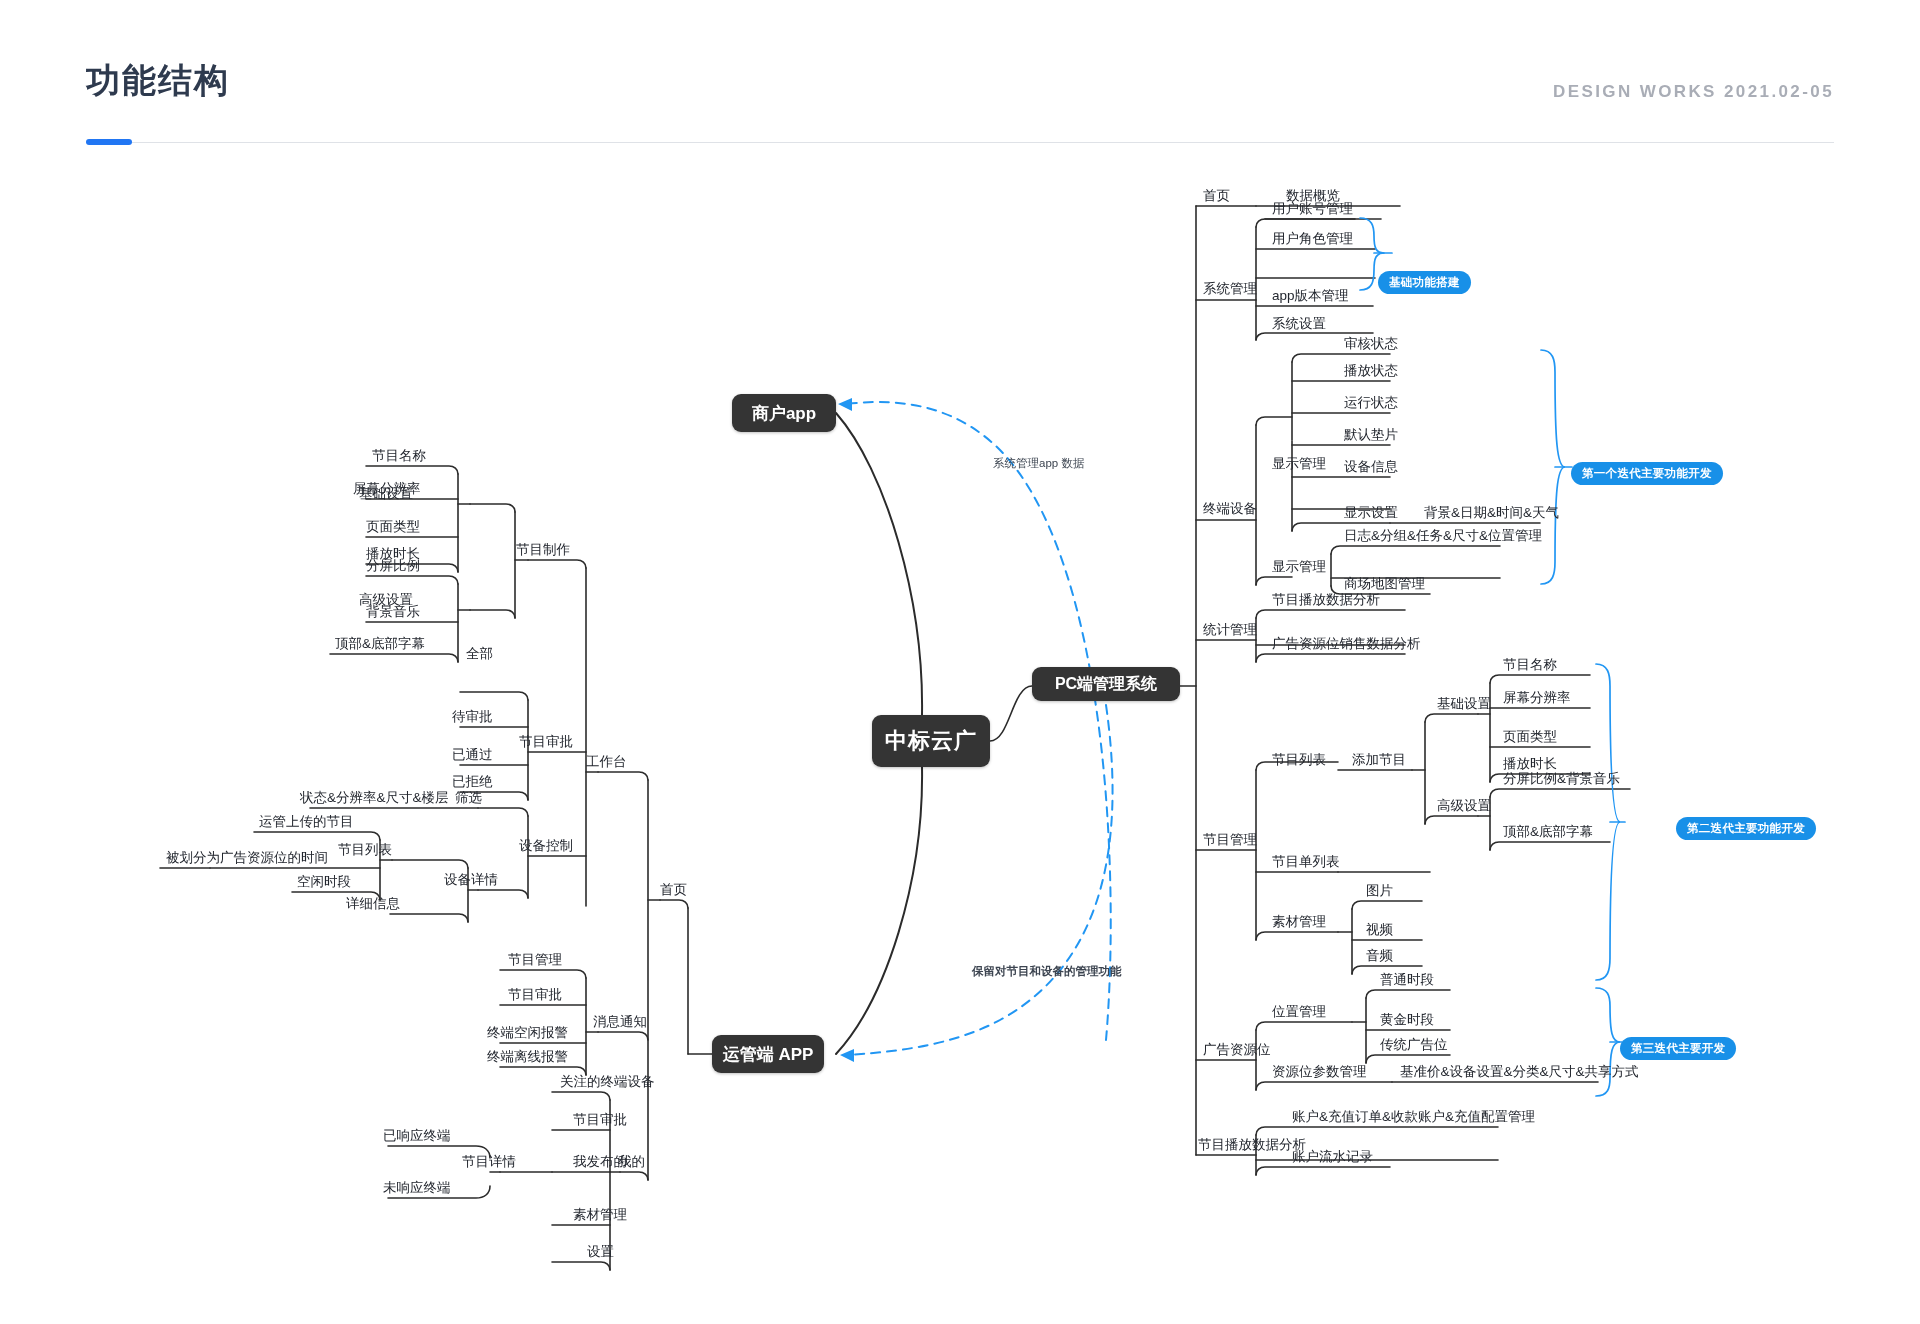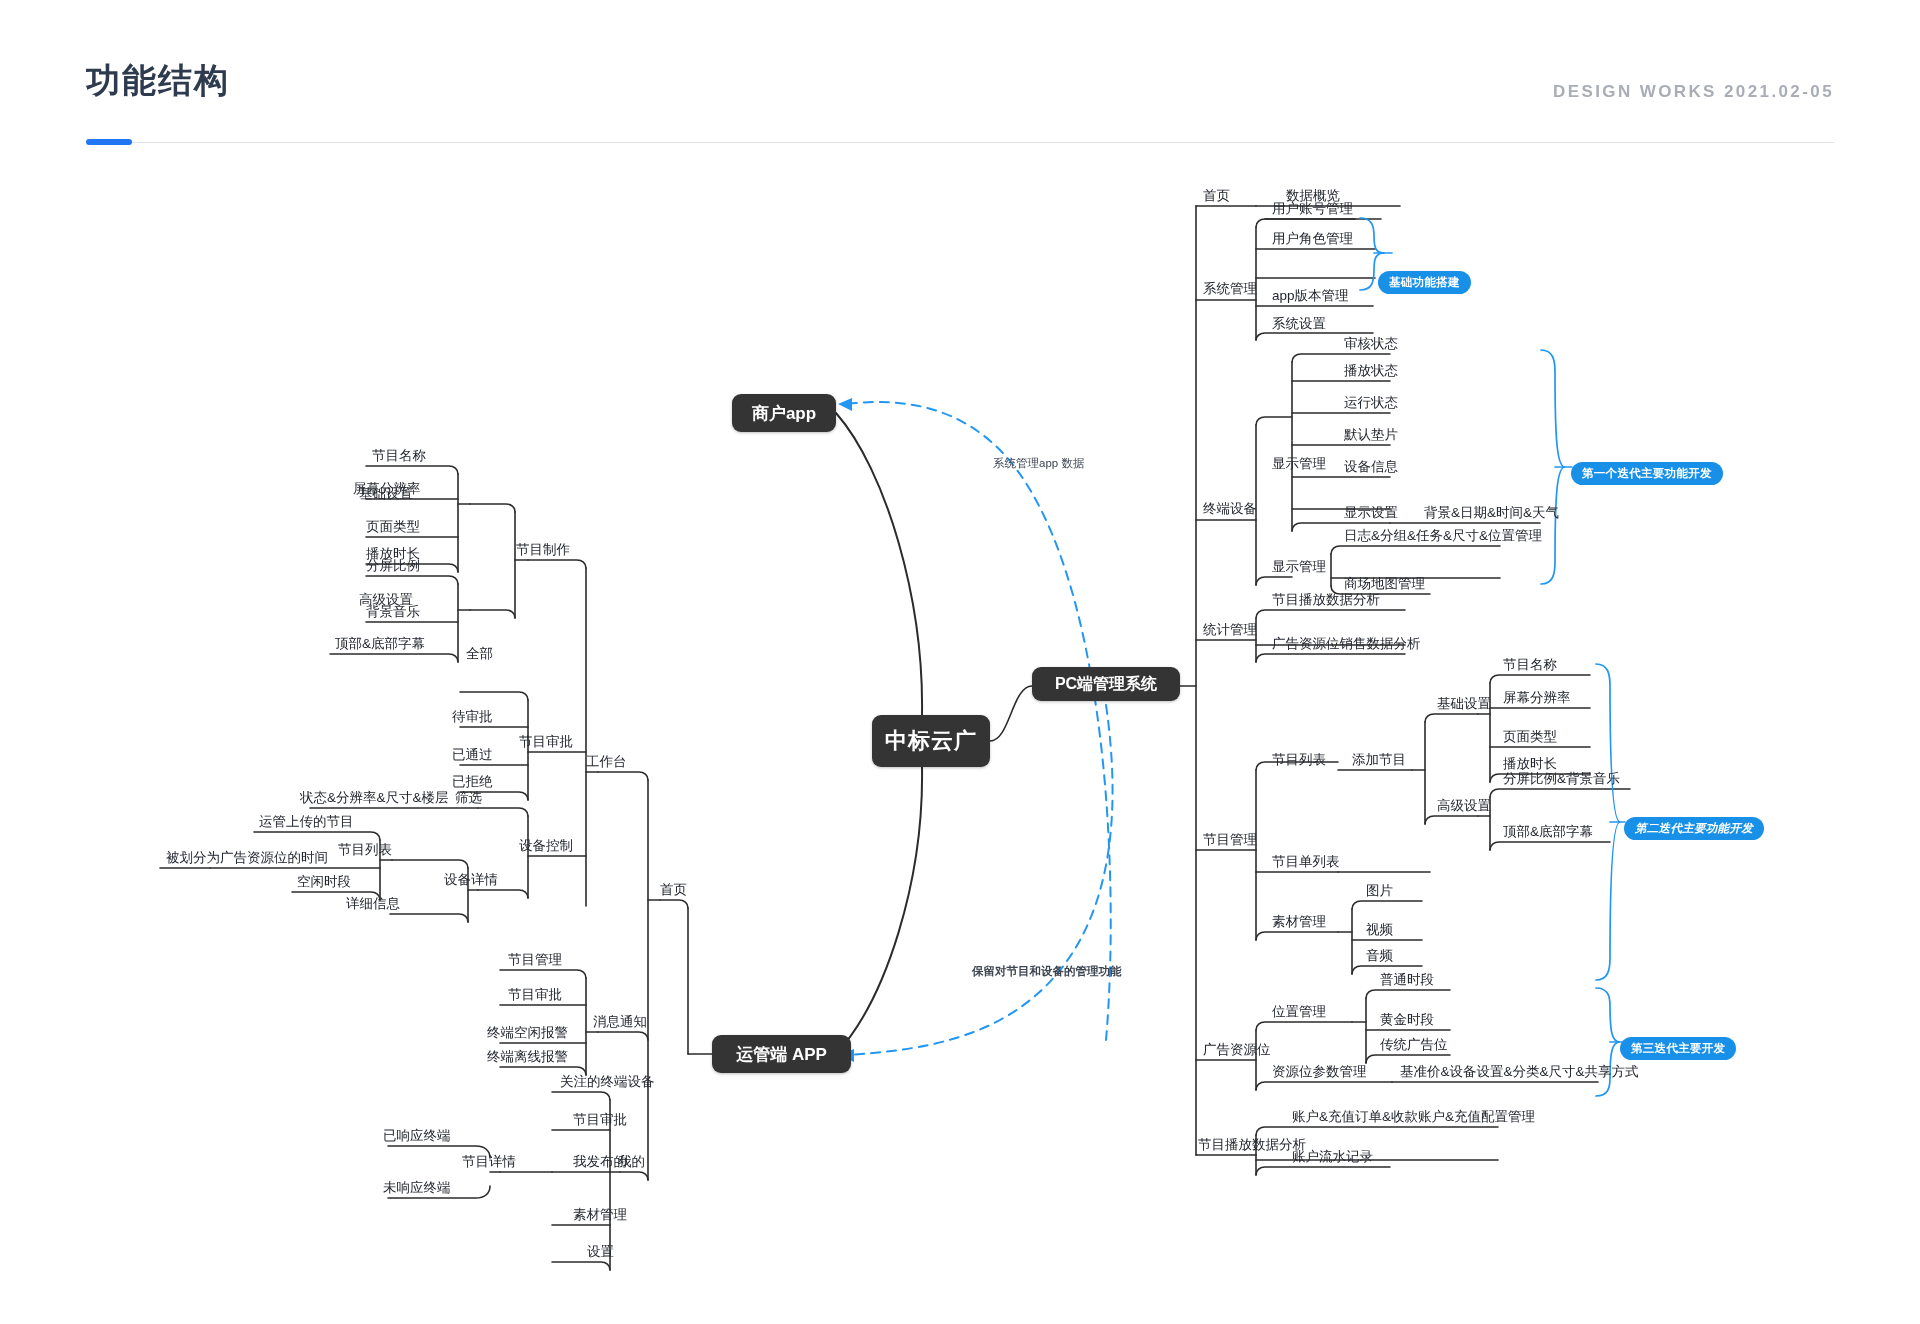--- a/index.html
+++ b/index.html
@@ -18,30 +18,30 @@
 
   
   .lbl{position:absolute;font-size:13.5px;line-height:16px;color:#22262e;white-space:nowrap;}
 
   
   .dark-node{position:absolute;background:#343434;color:#ffffff;border-radius:9px;
              display:flex;align-items:center;justify-content:center;white-space:nowrap;
              box-shadow:0 1px 3px rgba(0,0,0,.25);}
   #node-root{left:872px;top:715px;width:118px;height:52px;font-size:22px;font-weight:bold;letter-spacing:1px;}
   #node-merchant-app{left:732px;top:394px;width:104px;height:38px;font-size:17px;font-weight:bold;}
-  #node-ops-app{left:712px;top:1035px;width:139px;height:38px;font-size:17px;font-weight:bold;}
+  #node-ops-app{left:712px;top:1035px;width:112px;height:38px;font-size:17px;font-weight:bold;}
   #node-pc-system{left:1032px;top:667px;width:148px;height:34px;font-size:16px;font-weight:bold;}
 
   
   .pill{position:absolute;background:#1890e8;color:#ffffff;border-radius:13px;
         height:23px;display:flex;align-items:center;justify-content:center;
         padding:0 11px;font-size:11.5px;white-space:nowrap;font-weight:600;letter-spacing:.3px;}
   #pill-1{left:1378px;top:271px;}
   #pill-2{left:1571px;top:462px;}
-  #pill-3{left:1624px;top:817px;font-style:italic;}
+  #pill-3{left:1676px;top:817px;}
   #pill-4{left:1620px;top:1037px;}
 
   
   .dash-lbl{position:absolute;font-size:11.5px;color:#3c4450;white-space:nowrap;}
   #dash-lbl-top{left:993px;top:456px;}
   #dash-lbl-bottom{left:972px;top:964px;font-weight:bold;}
 </style>
 </head>
 <body>
 

